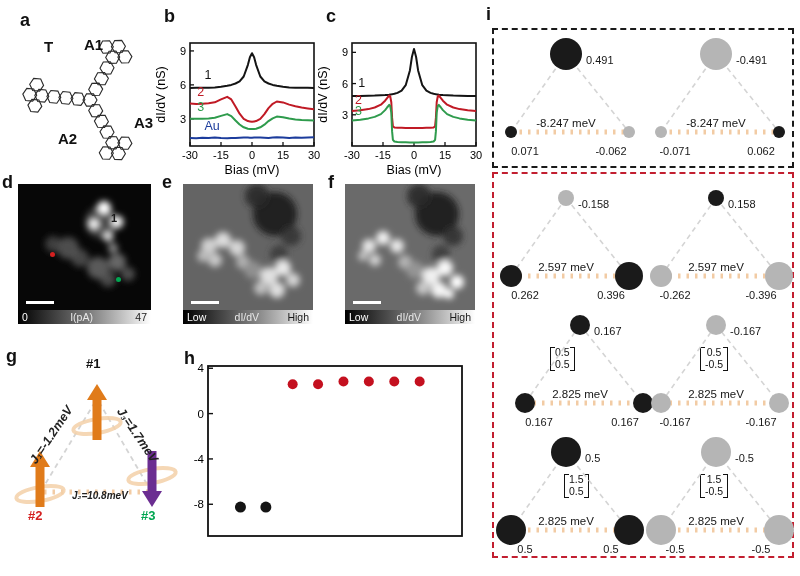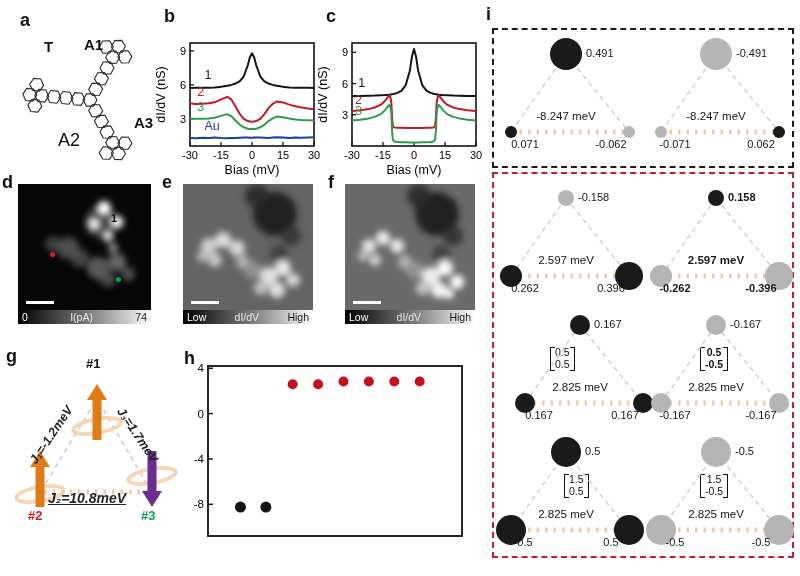--- a/index.html
+++ b/index.html
@@ -19,21 +19,21 @@
   .stm{position:absolute;overflow:hidden;}
   .cbar{position:absolute;left:0;right:0;bottom:0;height:14px;
         background:linear-gradient(to right,#000 0%,#808080 55%,#fff 100%);
         display:flex;justify-content:space-between;align-items:center;
         padding:0 4px;font-size:10.5px;box-sizing:border-box;}
   .cbar .mn{color:#fff;} .cbar .lb{color:#e8e8e8;} .cbar .mx{color:#1a1a1a;}
   .sbar{position:absolute;left:8px;bottom:20px;width:28px;height:3.5px;background:#fff;}
   
   .ibox{position:absolute;box-sizing:border-box;background:#fff;}
   .tri-cell{position:absolute;width:148px;height:124px;}
-  .tri-txt{position:absolute;font-size:11px;color:#161616;white-space:nowrap;}
+  .tri-txt{position:absolute;font-size:11px;color:#161616;white-space:nowrap;margin-top:7px;}
   .g-txt{position:absolute;font-size:13px;font-weight:bold;white-space:nowrap;}
   .g-j{position:absolute;font-size:12.5px;font-style:italic;font-weight:bold;color:#222;white-space:nowrap;}
 </style>
 </head>
 <body>
 
 <div id="fig">
 
   <div class="plabel" style="left:20px;top:10px;">a</div>
   <div class="plabel" style="left:164px;top:6px;">b</div>
@@ -65,21 +65,21 @@
         <path d="M89.0 90.9L82.0 90.6L78.7 84.4L82.4 78.5L89.4 78.7L92.7 84.9Z" fill="none" stroke="#2a2a2a" stroke-width="1.1"></path>
         <path d="M94.6 101.5L87.7 101.3L84.4 95.1L88.1 89.2L95.1 89.4L98.4 95.6Z" fill="none" stroke="#2a2a2a" stroke-width="1.1"></path>
         <path d="M100.3 112.2L93.3 112.0L90.0 105.8L93.8 99.9L100.8 100.1L104.0 106.3Z" fill="none" stroke="#2a2a2a" stroke-width="1.1"></path>
         <path d="M106.0 122.9L99.0 122.7L95.7 116.5L99.4 110.6L106.4 110.8L109.7 117.0Z" fill="none" stroke="#2a2a2a" stroke-width="1.1"></path>
         <path d="M111.7 133.6L104.7 133.4L101.4 127.2L105.1 121.2L112.1 121.5L115.4 127.7Z" fill="none" stroke="#2a2a2a" stroke-width="1.1"></path>
         <path d="M99.6 133.2L92.6 133.0L89.3 126.8L93.0 120.8L100.0 121.1L103.3 127.3Z" fill="none" stroke="#2a2a2a" stroke-width="1.1"></path>
         <path d="M118.1 123.3L111.1 123.1L107.9 116.9L111.6 111.0L118.6 111.2L121.9 117.4Z" fill="none" stroke="#2a2a2a" stroke-width="1.1"></path>
       </svg>
     <div class="abs" style="left:34px;top:12px;font-size:15px;font-weight:bold;">T</div>
     <div class="abs" style="left:74px;top:10px;font-size:15px;font-weight:bold;">A1</div>
-    <div class="abs" style="left:48px;top:104px;font-size:18px;font-weight:normal;">A2</div>
+    <div class="abs" style="left:48px;top:104px;font-size:15px;font-weight:bold;">A2</div>
     <div class="abs" style="left:124px;top:88px;font-size:15px;font-weight:bold;">A3</div>
   </div>
 
   <svg id="chart-b" class="abs" style="left:154px;top:16px;" width="168" height="166">
       <rect x="36" y="27" width="124" height="103" fill="none" stroke="#111" stroke-width="1.6"></rect>
       <line x1="36" y1="130" x2="36" y2="126" stroke="#111" stroke-width="1.3"></line>
       <text x="36" y="143" text-anchor="middle" font-size="11">-30</text>
       <line x1="67" y1="130" x2="67" y2="126" stroke="#111" stroke-width="1.3"></line>
       <text x="67" y="143" text-anchor="middle" font-size="11">-15</text>
       <line x1="98" y1="130" x2="98" y2="126" stroke="#111" stroke-width="1.3"></line>
@@ -152,21 +152,21 @@
           <circle cx="80" cy="84" r="11" fill="#6e6e6e" opacity="0.8"></circle>
           <circle cx="99" cy="78" r="9" fill="#7e7e7e" opacity="0.8"></circle>
           <circle cx="110" cy="90" r="7" fill="#5f5f5f" opacity="0.8"></circle>
           <circle cx="90" cy="95" r="8" fill="#5a5a5a" opacity="0.8"></circle>
         </g>
       </svg>
     <div class="sbar"></div>
     <div class="cbar">
       <span class="mn">0</span>
       <span class="lb">I(pA)</span>
-      <span class="mx">74</span>
+      <span class="mx">47</span>
     </div>
     <div id="d-markers">
         <div class="abs" style="left:93.1px;top:28.28px;font-size:11px;font-weight:bold;color:#1a1a1a;">1</div>
         <div class="abs" style="left:31.919999999999998px;top:68.04px;width:5px;height:5px;border-radius:50%;background:#d42020;"></div>
         <div class="abs" style="left:98.42px;top:93.24px;width:5px;height:5px;border-radius:50%;background:#00a651;"></div>
       </div>
   </div>
 
   <div id="stm-e" class="stm" style="left:183px;top:184px;width:130px;height:140px;">
     <svg id="stm-e-svg" width="130" height="126">
@@ -245,21 +245,21 @@
         <ellipse cx="152" cy="128" rx="24" ry="7" fill="none" stroke="#f3d0a8" stroke-width="4" opacity="0.85" transform="rotate(-10 152 128)"></ellipse>
         <polygon points="92.5,92 92.5,52 87,52 97,36 107,52 101.5,52 101.5,92" fill="#e07b1a"></polygon>
         <polygon points="35.5,159 35.5,119 30,119 40,103 50,119 44.5,119 44.5,159" fill="#e07b1a"></polygon>
         <polygon points="147.5,103 147.5,143 142,143 152,159 162,143 156.5,143 156.5,103" fill="#6b2d91"></polygon>
       </svg>
     <div class="g-txt" style="left:86px;top:8px;">#1</div>
     <div class="g-txt" id="g-site2" style="left: 28px; top: 160px; color: rgb(212, 32, 32);">#2</div>
     <div class="g-txt" id="g-site3" style="left: 141px; top: 160px; color: rgb(0, 166, 81);">#3</div>
     <div class="g-j" style="left:18px;top:80px;transform:rotate(-56deg);">J₁=-1.2meV</div>
     <div class="g-j" style="left:106px;top:80px;transform:rotate(56deg);">J₃=1.7meV</div>
-    <div class="g-j" style="left:48px;top:142px;font-size:14px;text-decoration:underline;">J₂=10.8meV</div>
+    <div class="g-j" style="left:72px;top:142px;font-size:10px;">J₂=10.8meV</div>
   </div>
 
   <div id="panel-h" class="abs" style="left:186px;top:356px;width:292px;height:220px;">
     <svg id="chart-h" width="292" height="220">
         <rect x="22" y="10" width="254" height="170" fill="none" stroke="#111" stroke-width="1.8"></rect>
         <line x1="22" y1="12.26666666666668" x2="27" y2="12.26666666666668" stroke="#111" stroke-width="1.4"></line>
         <text x="18" y="16.26666666666668" text-anchor="end" font-size="11.5">4</text>
         <line x1="22" y1="57.59999999999998" x2="27" y2="57.59999999999998" stroke="#111" stroke-width="1.4"></line>
         <text x="18" y="61.59999999999998" text-anchor="end" font-size="11.5">0</text>
         <line x1="22" y1="102.93333333333332" x2="27" y2="102.93333333333332" stroke="#111" stroke-width="1.4"></line>
@@ -299,21 +299,21 @@
     </div>
   <div id="ibox-1" class="ibox" style="left: 492px; top: 172px; width: 302px; height: 386px; border: 2.5px dashed rgb(194, 31, 48);">
       <div class="tri-cell" style="left:2px;top:4px;"><svg width="148" height="124">
           <line x1="70" y1="20" x2="15" y2="98" stroke="#d4d4d4" stroke-width="1.6" stroke-dasharray="5 4"></line>
           <line x1="70" y1="20" x2="133" y2="98" stroke="#d4d4d4" stroke-width="1.6" stroke-dasharray="5 4"></line>
           <line x1="15" y1="98" x2="133" y2="98" stroke="#f2cba4" stroke-width="5" stroke-dasharray="2.5 6"></line>
           <circle cx="70" cy="20" r="8" fill="#b5b5b5"></circle>
           <circle cx="15" cy="98" r="11" fill="#1a1a1a"></circle>
           <circle cx="133" cy="98" r="14" fill="#1a1a1a"></circle>
         </svg><div class="tri-txt" style="left:82px;top:13px;">-0.158</div><div class="vec abs" style="left:54px;top:40px;"><div>0.5</div><div>0.5</div></div><div class="tri-txt" style="left:0;top:76px;width:140px;text-align:center;font-size:11.5px;">2.597 meV</div><div class="tri-txt" style="left:1px;top:104px;width:56px;text-align:center;">0.262</div><div class="tri-txt" style="left:87px;top:104px;width:56px;text-align:center;">0.396</div></div>
-      <div class="tri-cell" style="left:152px;top:4px;font-weight:bold;"><svg width="148" height="124">
+      <div class="tri-cell" style="left:152px;top:4px;"><svg width="148" height="124">
           <line x1="70" y1="20" x2="15" y2="98" stroke="#d4d4d4" stroke-width="1.6" stroke-dasharray="5 4"></line>
           <line x1="70" y1="20" x2="133" y2="98" stroke="#d4d4d4" stroke-width="1.6" stroke-dasharray="5 4"></line>
           <line x1="15" y1="98" x2="133" y2="98" stroke="#f2cba4" stroke-width="5" stroke-dasharray="2.5 6"></line>
           <circle cx="70" cy="20" r="8" fill="#1a1a1a"></circle>
           <circle cx="15" cy="98" r="11" fill="#b5b5b5"></circle>
           <circle cx="133" cy="98" r="14" fill="#b5b5b5"></circle>
         </svg><div class="tri-txt" style="left:82px;top:13px;">0.158</div><div class="vec abs" style="left:54px;top:40px;"><div>0.5</div><div>-0.5</div></div><div class="tri-txt" style="left:0;top:76px;width:140px;text-align:center;font-size:11.5px;">2.597 meV</div><div class="tri-txt" style="left:1px;top:104px;width:56px;text-align:center;">-0.262</div><div class="tri-txt" style="left:87px;top:104px;width:56px;text-align:center;">-0.396</div></div>
       <div class="tri-cell" style="left:16px;top:131px;"><svg width="148" height="124">
           <line x1="70" y1="20" x2="15" y2="98" stroke="#d4d4d4" stroke-width="1.6" stroke-dasharray="5 4"></line>
           <line x1="70" y1="20" x2="133" y2="98" stroke="#d4d4d4" stroke-width="1.6" stroke-dasharray="5 4"></line>

